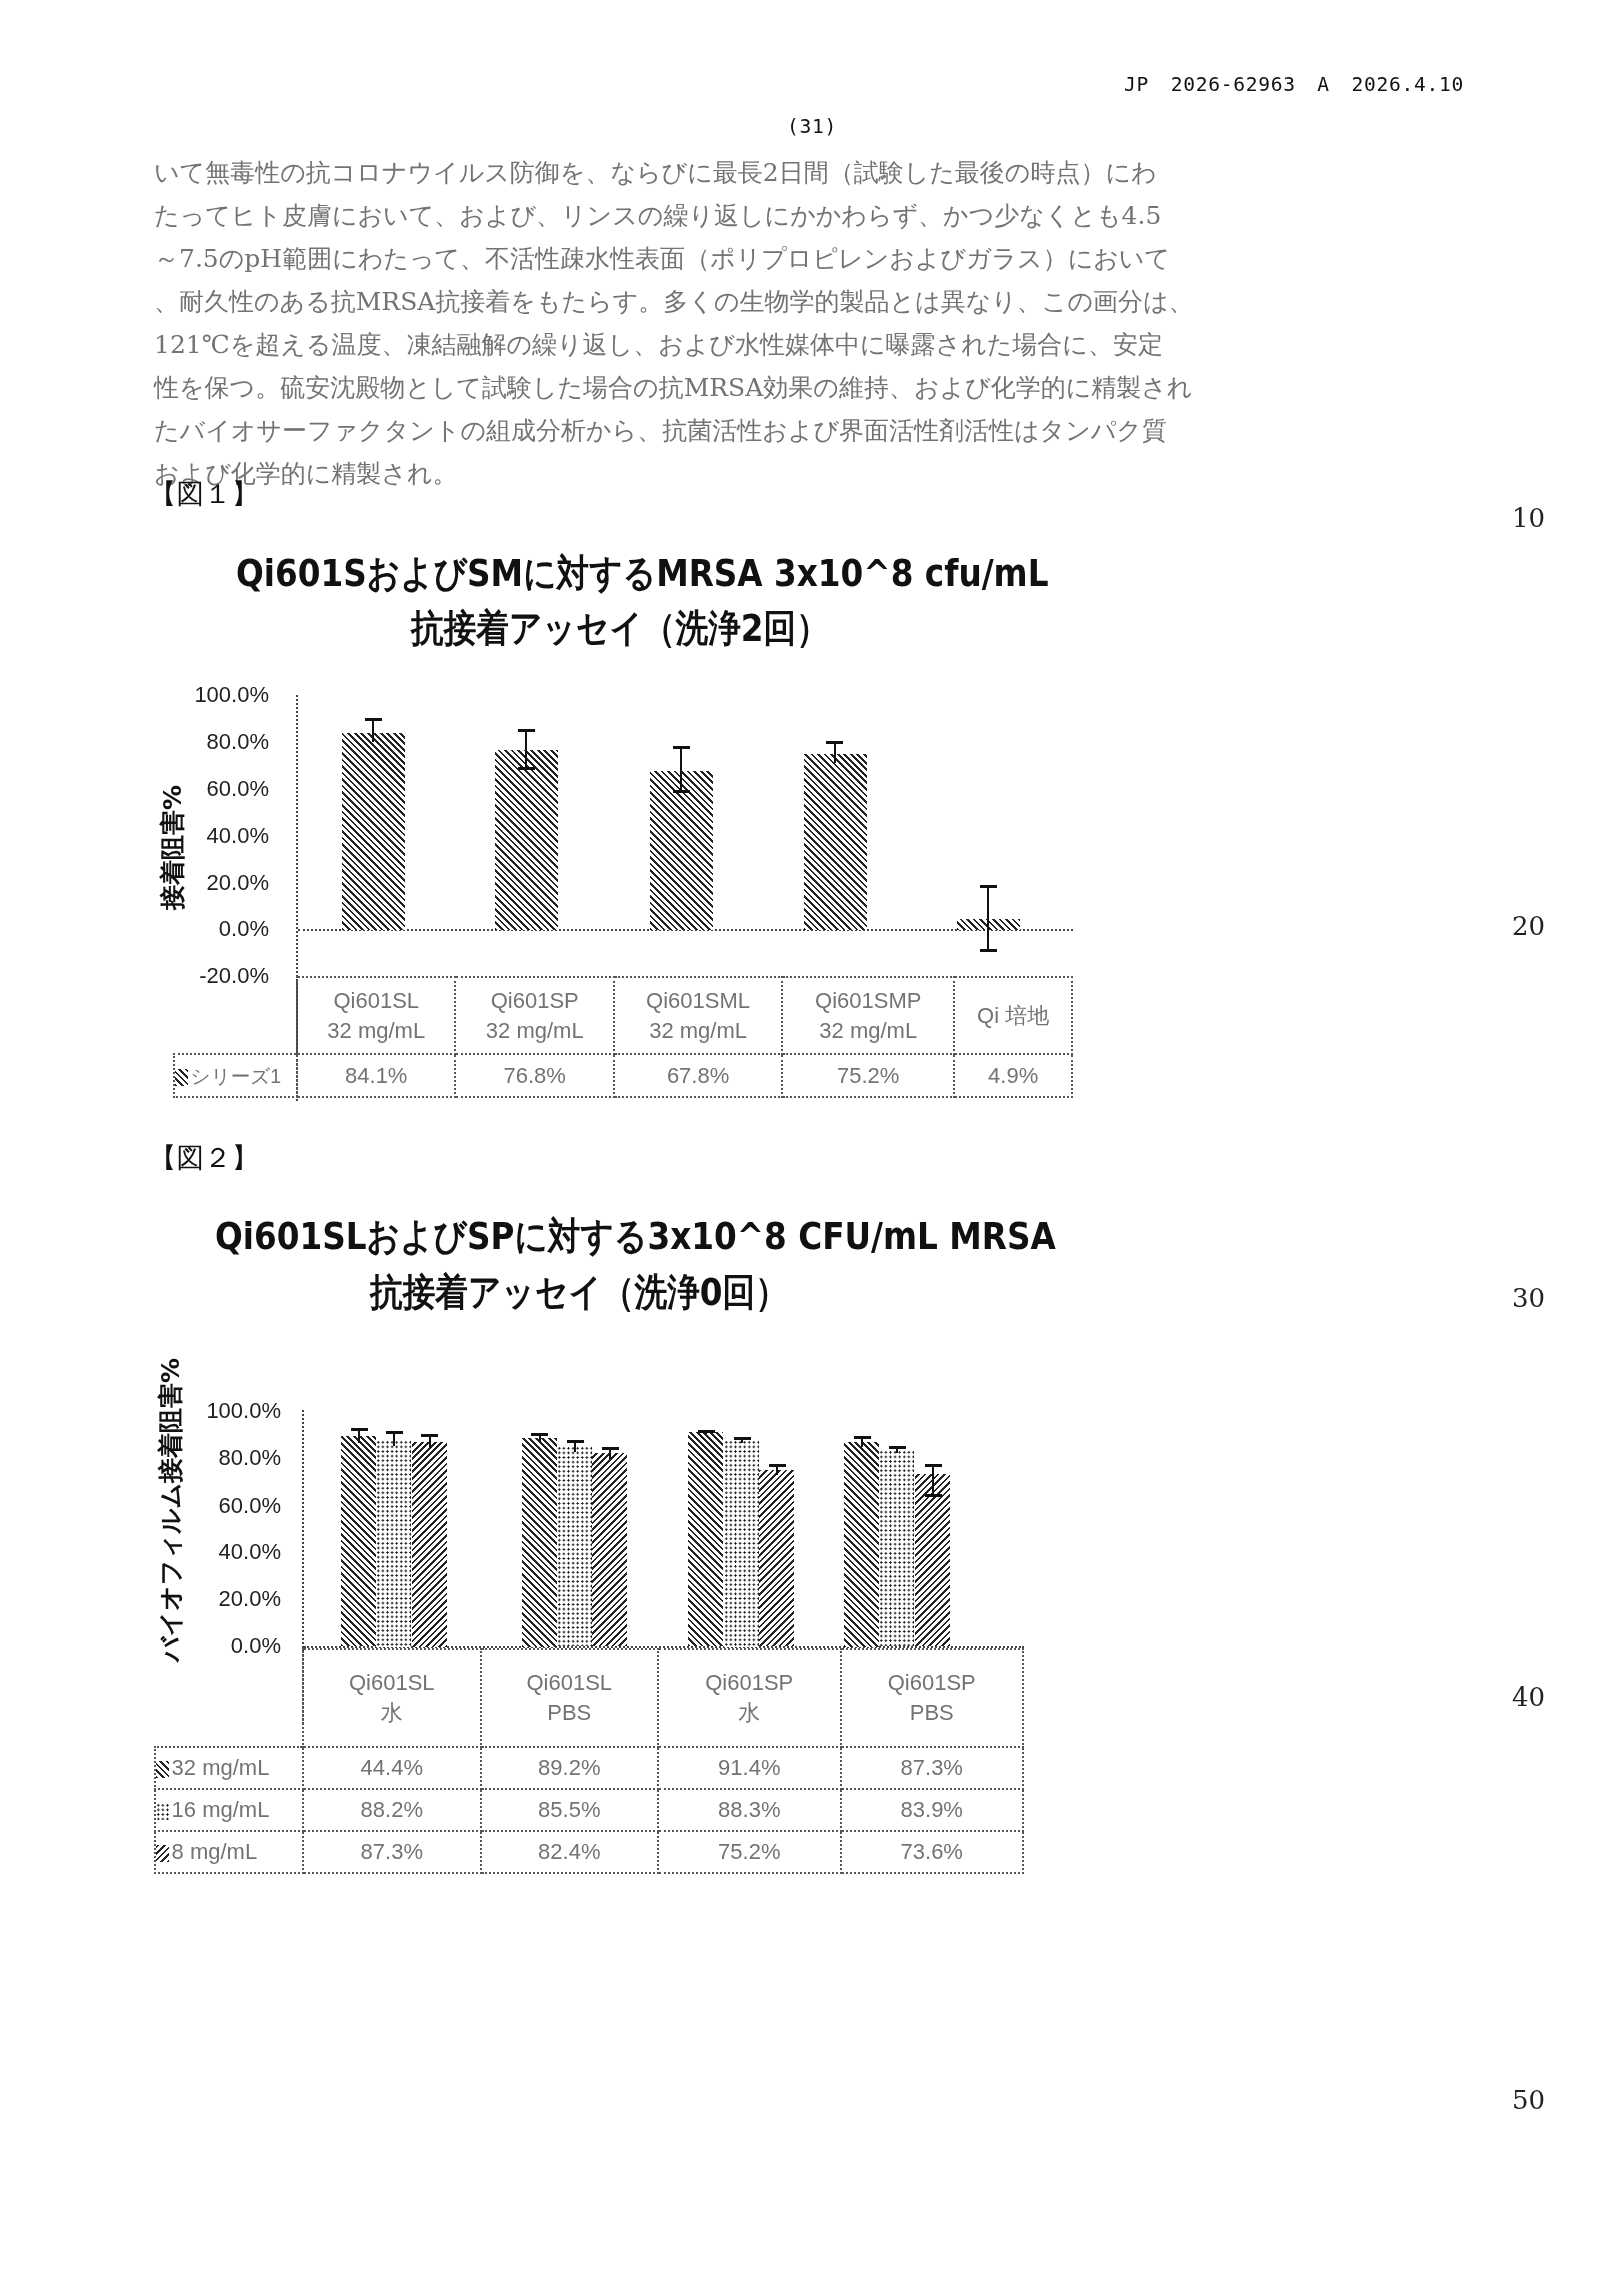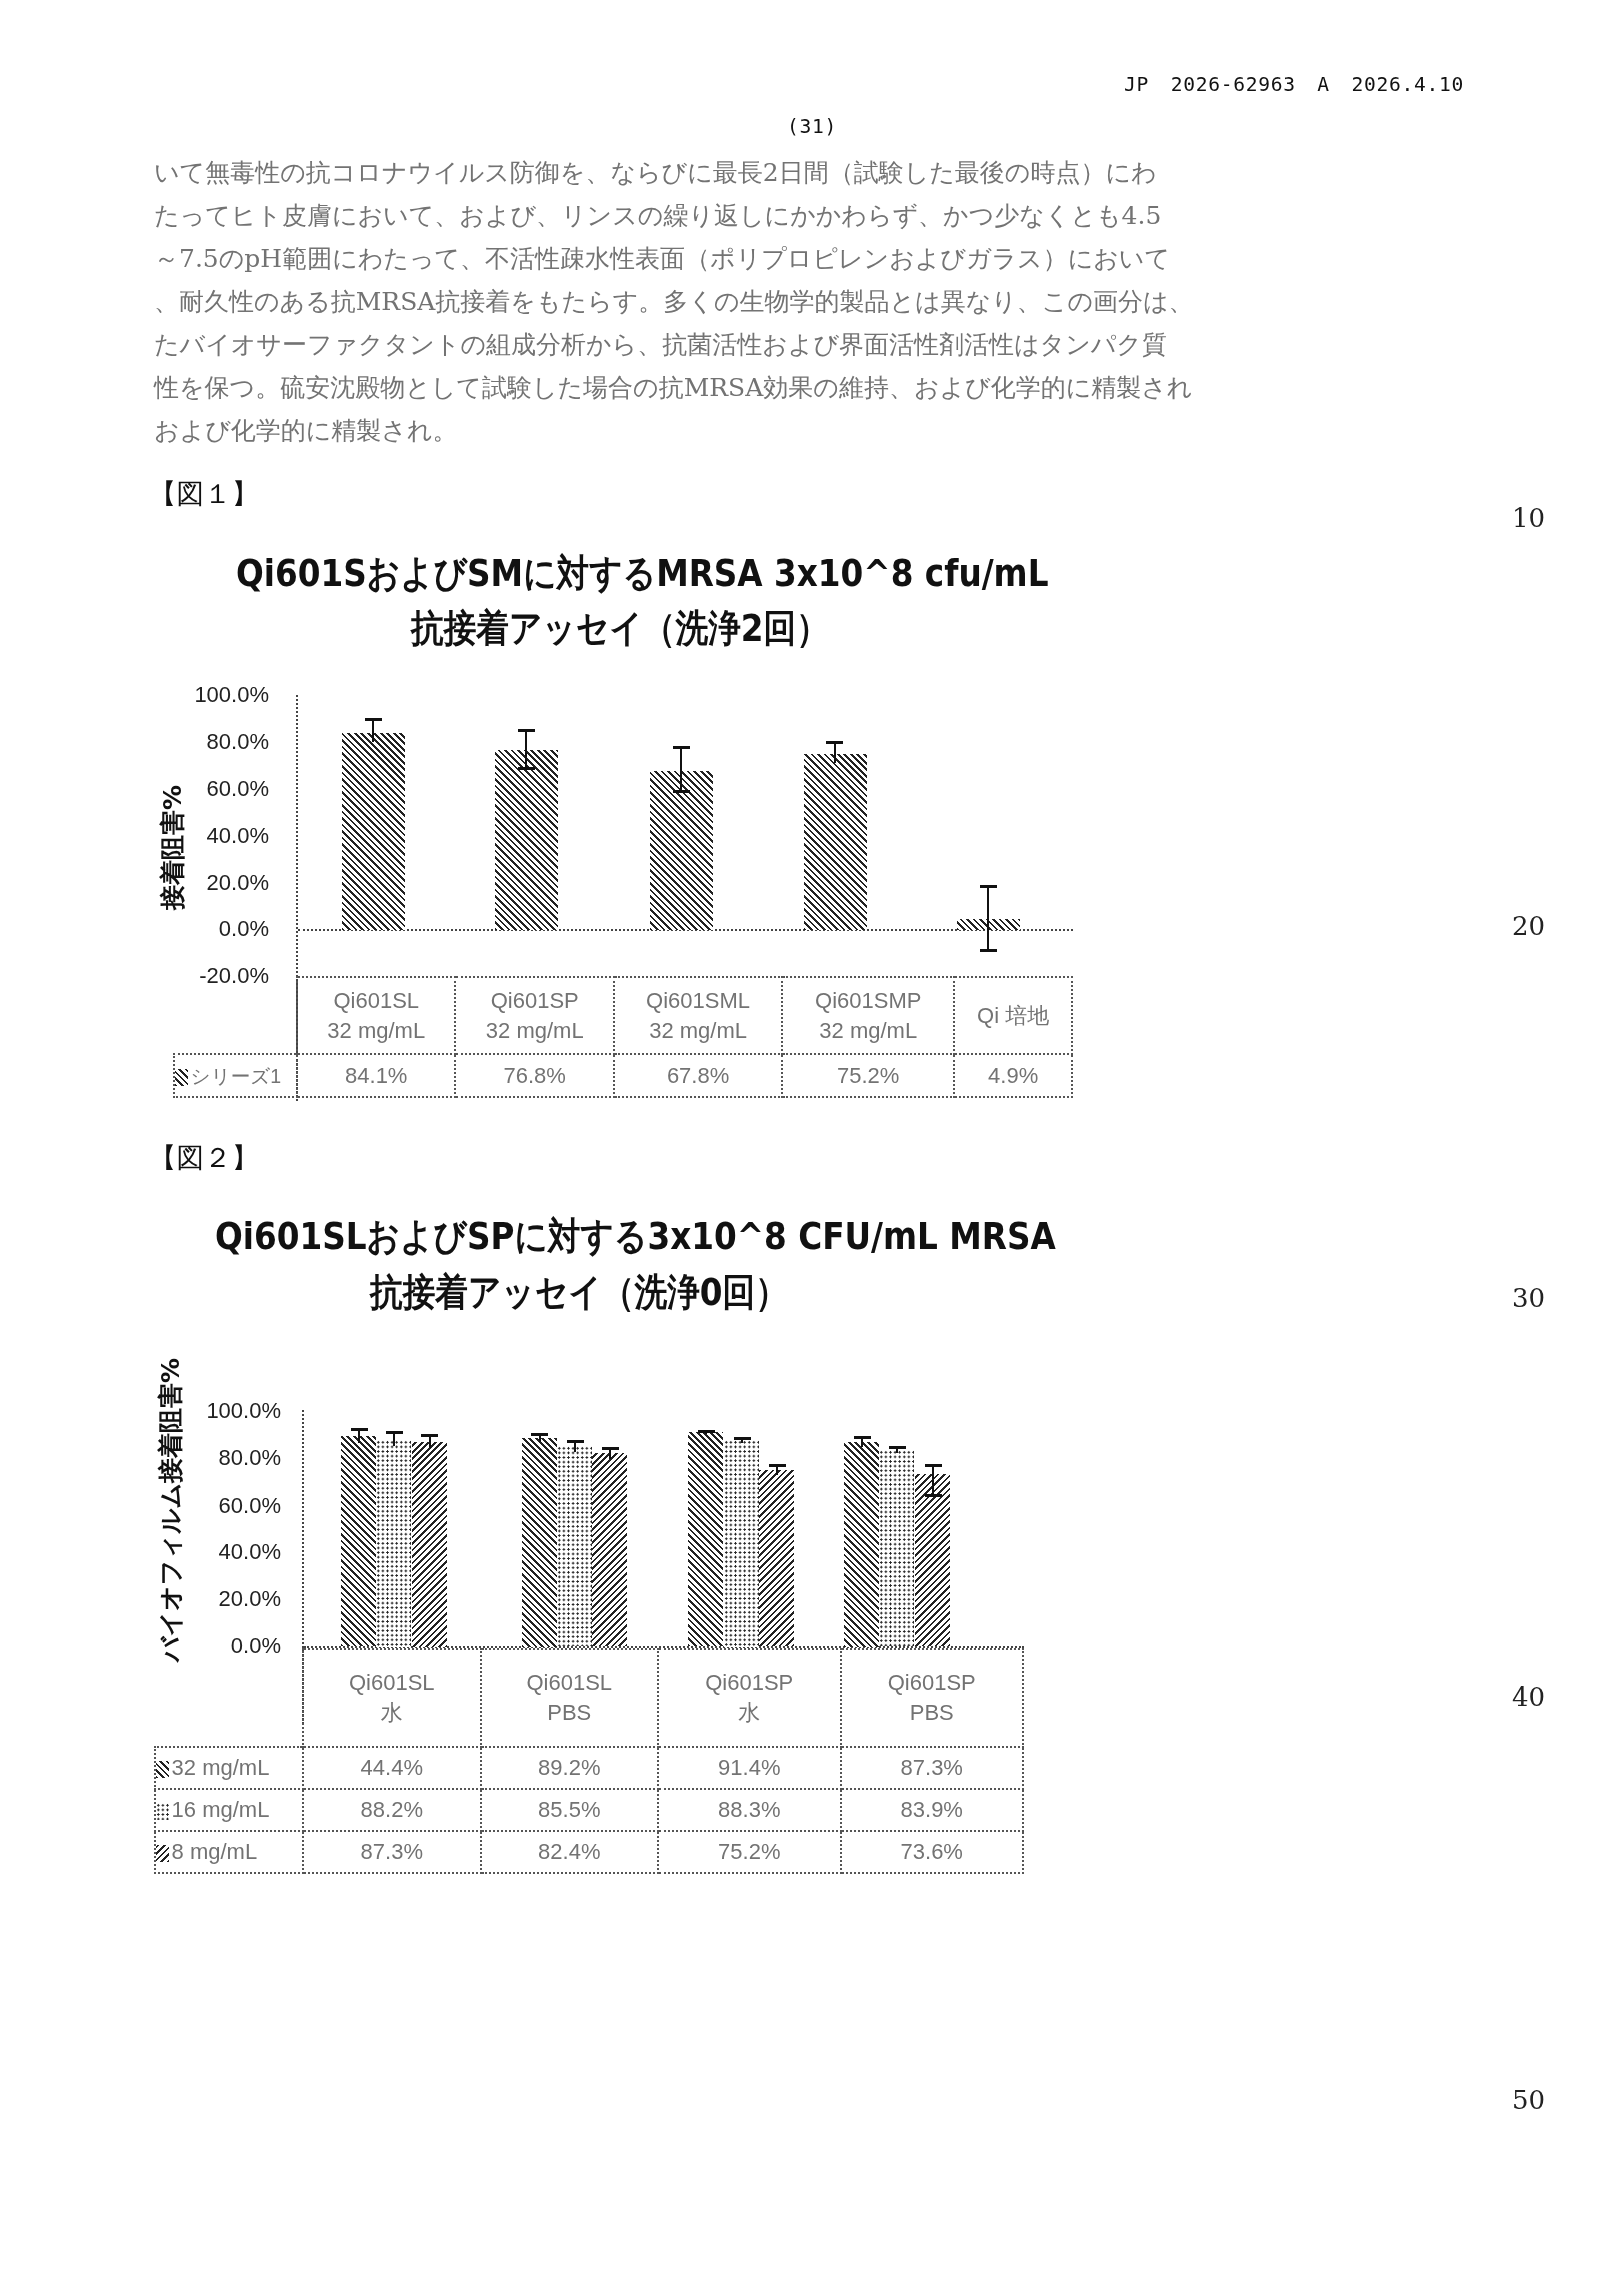--- a/index.html
+++ b/index.html
@@ -29,22 +29,23 @@
 <body>
 
 <div class="abs hdr" style="left:787px; top:68px;margin-top:47px;">(31)</div>
 <div class="abs hdr" style="left:1124px; top:73px; word-spacing:9.2px;">JP 2026-62963 A 2026.4.10</div>
 
 <div class="abs body-text">
   <p>いて無毒性の抗コロナウイルス防御を、ならびに最長2日間（試験した最後の時点）にわ</p>
   <p>たってヒト皮膚において、および、リンスの繰り返しにかかわらず、かつ少なくとも4.5</p>
   <p>～7.5のpH範囲にわたって、不活性疎水性表面（ポリプロピレンおよびガラス）において</p>
   <p>、耐久性のある抗MRSA抗接着をもたらす。多くの生物学的製品とは異なり、この画分は、</p>
+  <p>121℃を超える温度、凍結融解の繰り返し、および水性媒体中に曝露された場合に、安定</p>
+  <p>性を保つ。硫安沈殿物として試験した場合の抗MRSA効果の維持、および化学的に精製され</p>
   <p>たバイオサーファクタントの組成分析から、抗菌活性および界面活性剤活性はタンパク質</p>
-  <p>性を保つ。硫安沈殿物として試験した場合の抗MRSA効果の維持、および化学的に精製され</p>
   <p>および化学的に精製され。</p>
 </div>
 
 <div class="abs lineno" style="left:1512px; top:503px;">10</div>
 <div class="abs lineno" style="left:1512px; top:911px;text-align:center;">20</div>
 <div class="abs lineno" style="left:1512px; top:1283px;">30</div>
 <div class="abs lineno" style="left:1512px; top:1682px;">40</div>
 <div class="abs lineno" style="left:1512px; top:2085px;">50</div>
 
 <div class="abs figlabel" style="left:149px; top:476px;">【図１】</div>

